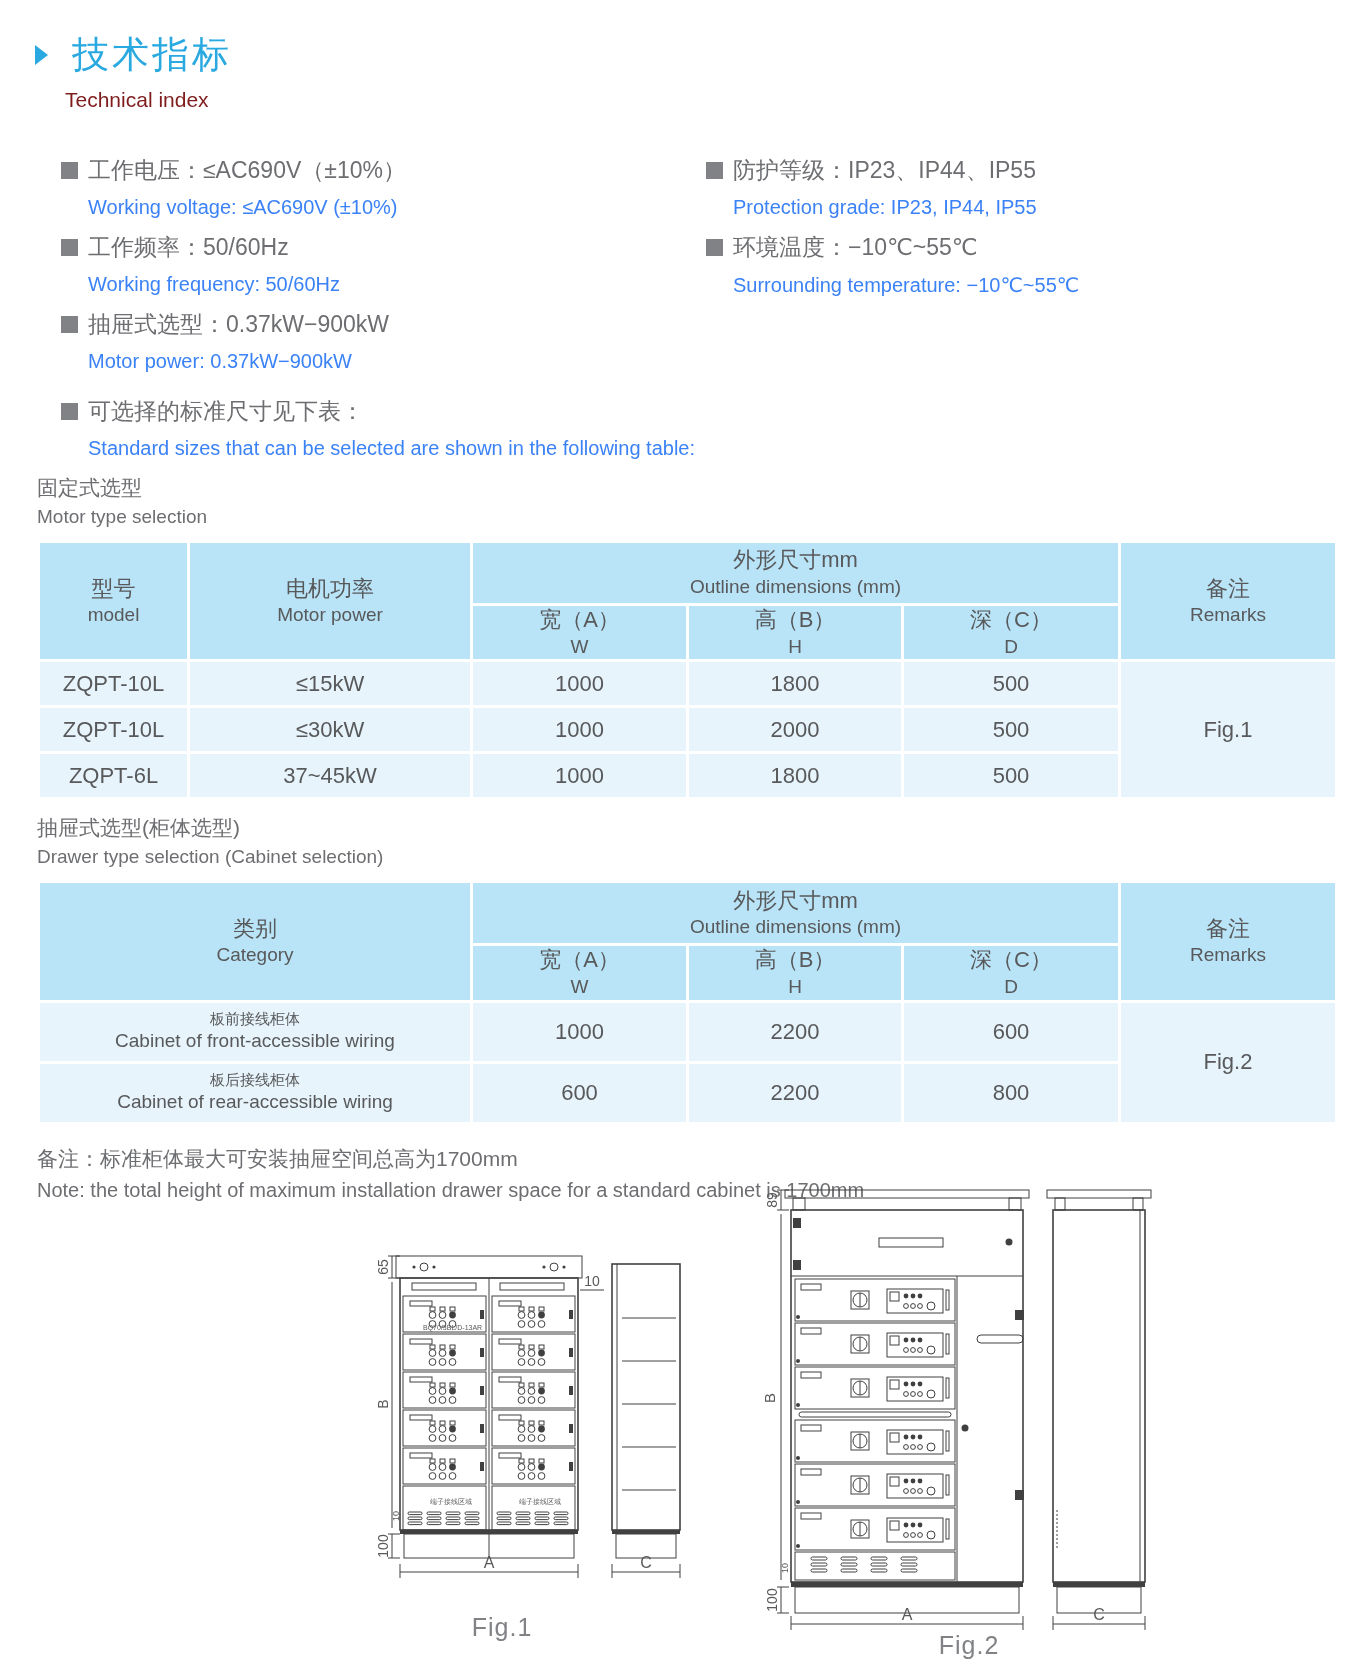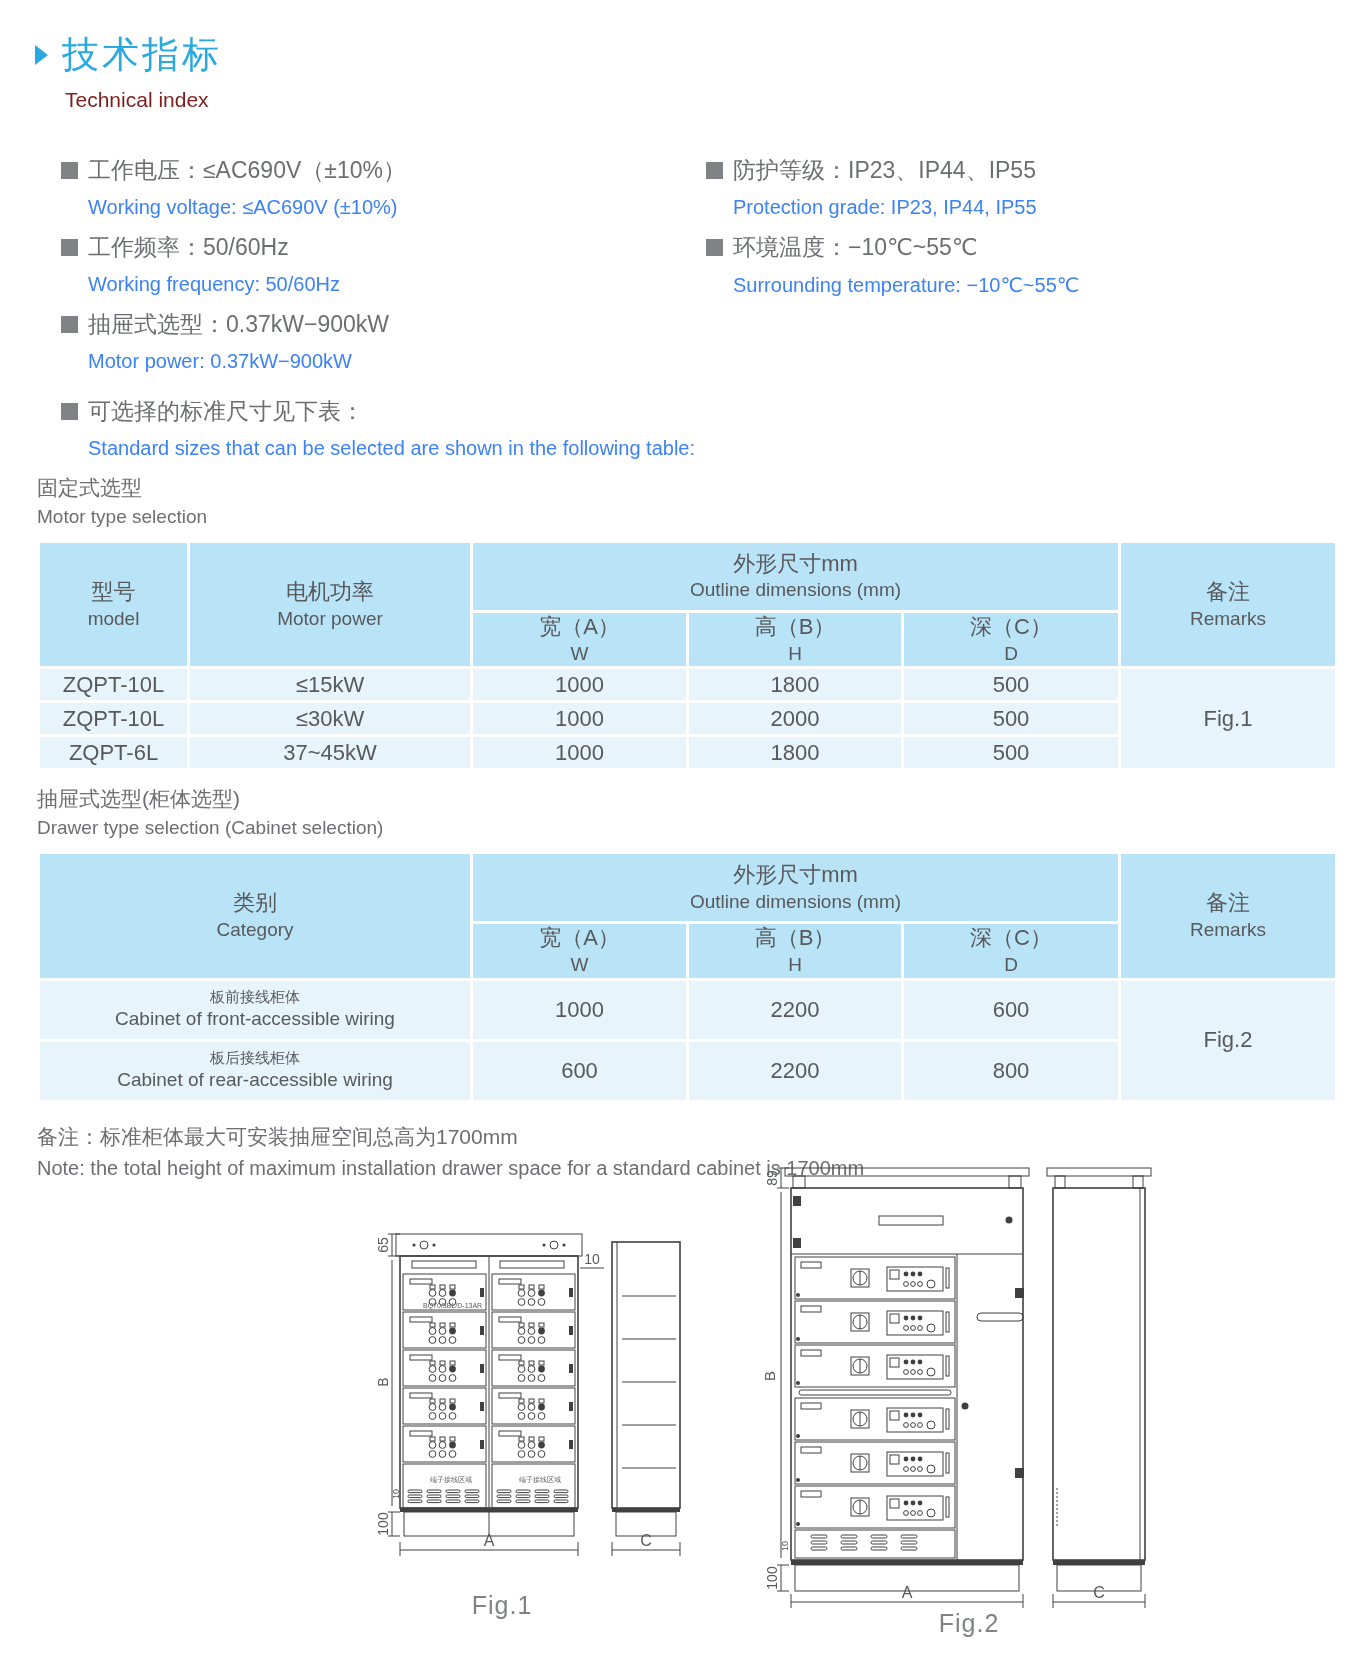--- a/index.html
+++ b/index.html
@@ -4,21 +4,21 @@
 <style>
   * { margin:0; padding:0; box-sizing:border-box; }
   body { background:#ffffff; }
   .page {
     position:relative; width:1357px; height:1660px; overflow:hidden;
     background:#ffffff; padding:30px 40px 0 37px;
     font-family:"Liberation Sans", "DejaVu Sans", sans-serif;
     color:#6d6e71;
   }
   
-  .title-row { display:flex; align-items:center; gap:14px; margin-left:-2px; }
+  .title-row { display:flex; align-items:center; gap:24px; margin-left:-2px; }
   .tri { width:0; height:0; border-left:13px solid #29a9e0; border-top:10px solid transparent; border-bottom:10px solid transparent; }
   h1.title { font-size:37px; font-weight:normal; color:#29a9e0; letter-spacing:3px; }
   .subtitle { font-size:21px; color:#7f1d1d; margin:8px 0 0 28px; }
 
   
   .specs { display:grid; grid-template-columns:645px 1fr; margin-top:43px; }
   .spec-item { margin-bottom:13px; }
   .spec-zh { display:flex; align-items:center; gap:10px; font-size:23px; color:#6d6e71; margin-left:24px; }
   .bullet { width:17px; height:17px; background:#808285; flex:0 0 auto; }
   .spec-en { font-size:20px; color:#3b82f6; margin:10px 0 10px 51px; }
@@ -30,23 +30,23 @@
   .sec-en { font-size:19px; color:#6d6e71; margin-top:4px; }
 
   
   table.spec-table { border-collapse:separate; border-spacing:3px; table-layout:fixed; margin-top:12px; }
   table.spec-table th, table.spec-table td { text-align:center; vertical-align:middle; font-weight:normal; color:#58595b; }
   table.spec-table th { background:#b9e4f7; }
   table.spec-table td { background:#e7f4fc; }
   .hz { font-size:22px; line-height:1.3; }
   .he { font-size:19px; line-height:1.3; }
   .cellv { font-size:22px; }
-  .t1-h1 th { height:67px; }
+  .t1-h1 th { height:60px; }
   .t1-h2 th { height:44px; }
-  .t1-data td { height:31px; }
+  .t1-data td { height:43px; }
   .t2-data td { height:58px; }
   .cat-zh { font-size:15px; line-height:1.25; }
   .cat-en { font-size:19px; line-height:1.25; }
 
   
   .note { margin-top:20px; }
   .note-zh { font-size:21px; color:#6d6e71; }
   .note-en { font-size:20px; color:#6d6e71; margin-top:6px; }
 
   

